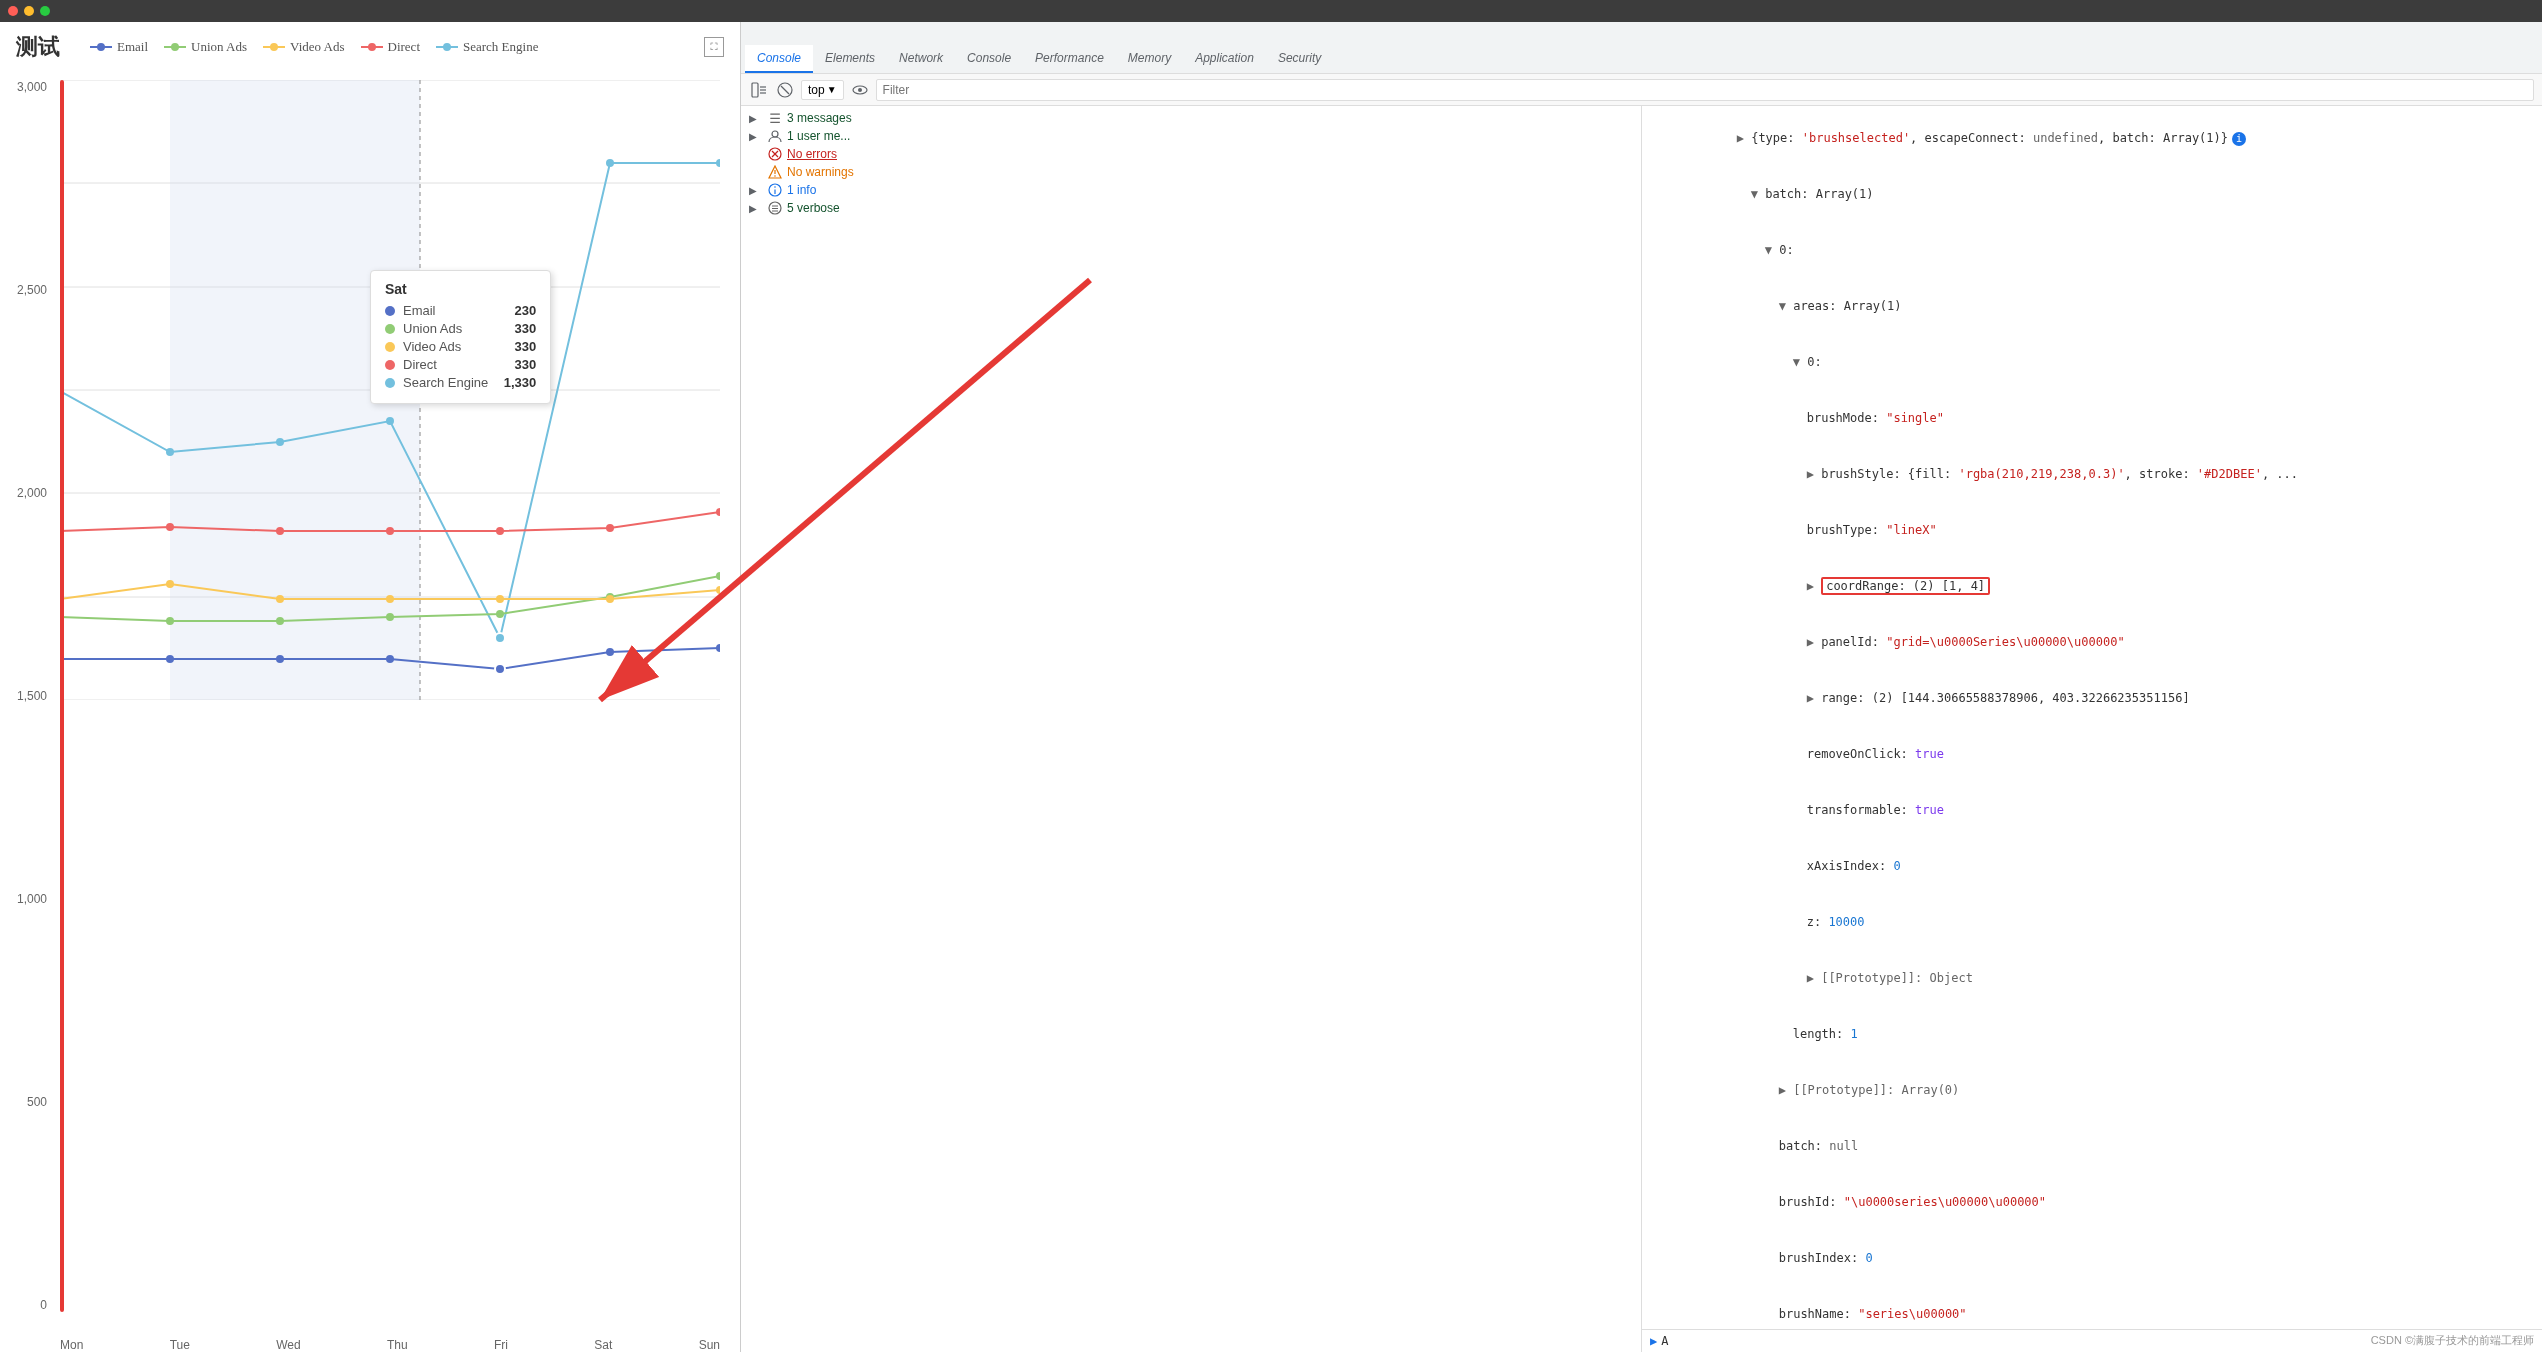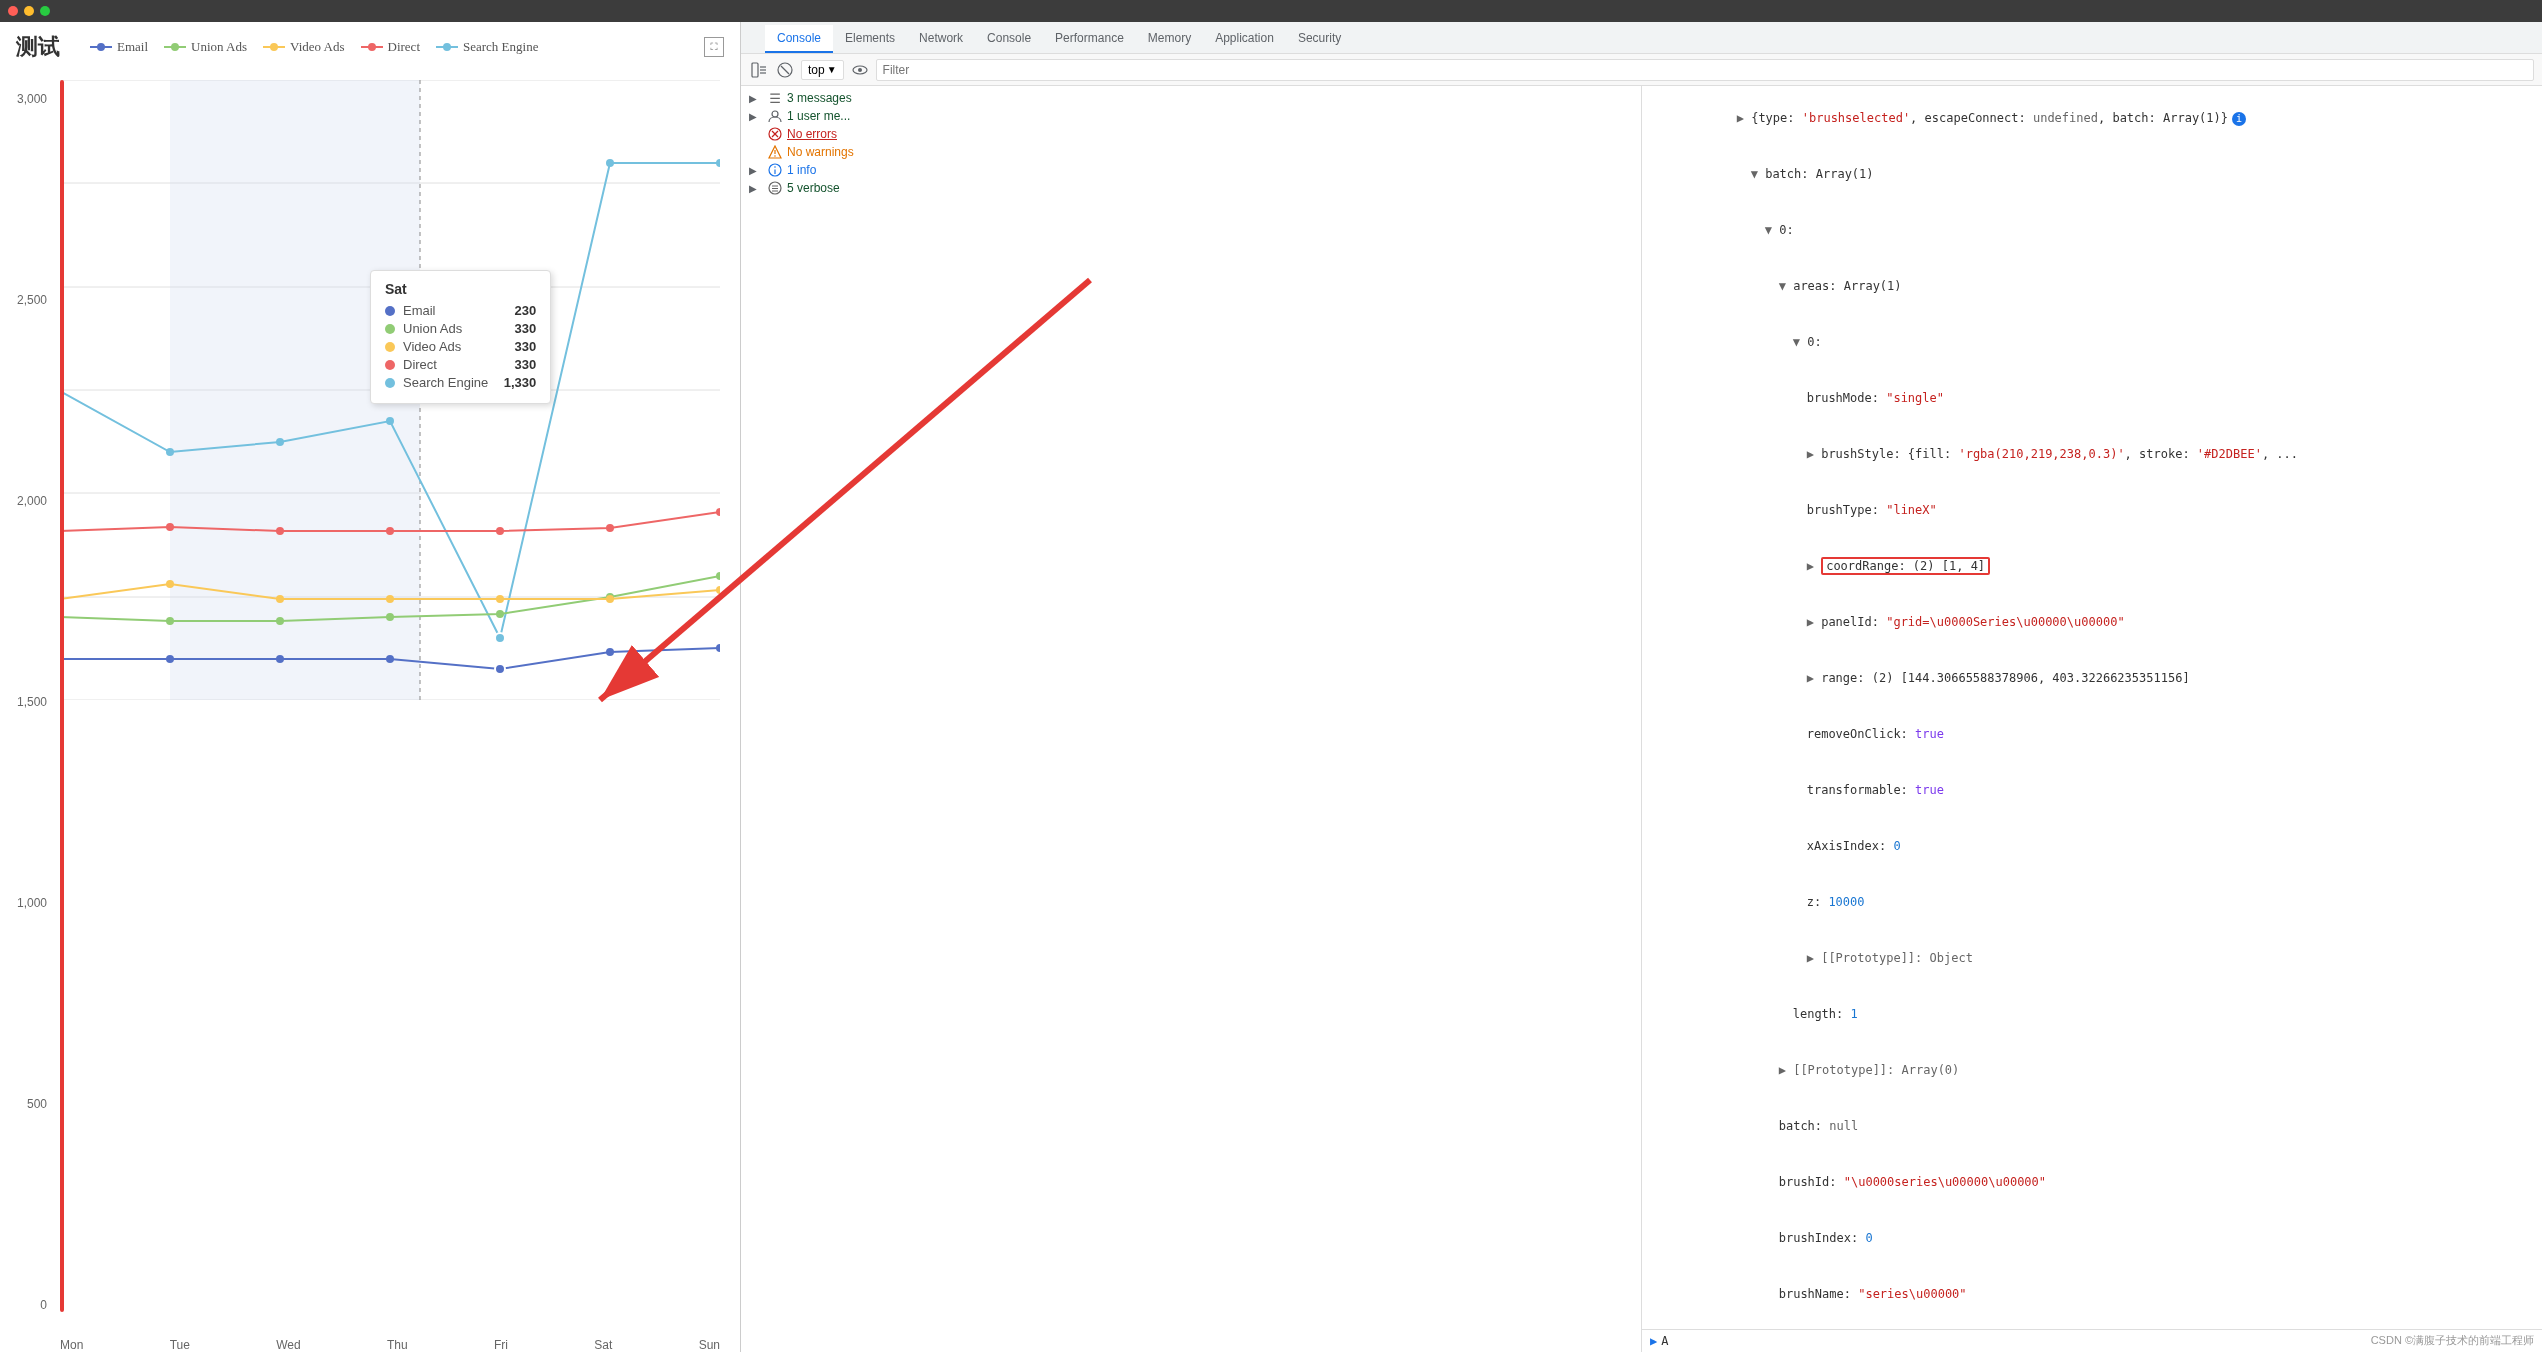--- a/index.html
+++ b/index.html
@@ -18,21 +18,21 @@
     .chart-title { font-size: 22px; font-weight: bold; color: #333; margin-right: 10px; }
     .legend { display: flex; gap: 16px; align-items: center; }
     .legend-item { display: flex; align-items: center; gap: 5px; font-size: 13px; color: #555; cursor: pointer; }
     .legend-line { width: 22px; height: 2px; position: relative; display: flex; align-items: center; justify-content: center; }
     .legend-dot { width: 8px; height: 8px; border-radius: 50%; border: 2px solid; position: absolute; background: #fff; }
     .chart-fullscreen { margin-left: auto; width: 20px; height: 20px; border: 1px solid #999; cursor: pointer; display: flex; align-items: center; justify-content: center; font-size: 10px; color: #666; }
     .chart-container { flex: 1; position: relative; padding: 10px 20px 40px 60px; }
 
     
     .devtools-panel { flex: 1; background: #fff; border-left: 1px solid #ccc; display: flex; flex-direction: column; }
-    .devtools-tabs { display: flex; border-bottom: 1px solid #ddd; background: #f1f3f4; height: 32px; align-items: flex-end; padding: 0 24px; gap: 0; }
+    .devtools-tabs { display: flex; border-bottom: 1px solid #ddd; background: #f1f3f4; height: 52px; align-items: flex-end; padding: 0 4px; gap: 0; font-style: italic; }
     .devtools-tab { padding: 6px 12px; font-size: 12px; color: #5f6368; cursor: pointer; border-bottom: 2px solid transparent; white-space: nowrap; }
     .devtools-tab.active { color: #1a73e8; border-bottom: 2px solid #1a73e8; background: #fff; }
     .devtools-toolbar { display: flex; align-items: center; gap: 6px; padding: 4px 8px; border-bottom: 1px solid #ddd; background: #f8f8f8; height: 32px; }
     .devtools-icon-btn { width: 20px; height: 20px; display: flex; align-items: center; justify-content: center; color: #5f6368; cursor: pointer; font-size: 14px; border: 1px solid transparent; border-radius: 2px; }
     .top-select { display: flex; align-items: center; gap: 2px; padding: 2px 6px; border: 1px solid #ddd; border-radius: 2px; font-size: 12px; cursor: pointer; background: #fff; }
     .filter-input { flex: 1; border: 1px solid #ddd; padding: 2px 6px; font-size: 12px; border-radius: 2px; height: 22px; color: #999; }
     .devtools-messages { flex: 1; overflow-y: auto; padding: 4px 0; }
     .msg-row { display: flex; align-items: flex-start; padding: 1px 8px; min-height: 18px; gap: 4px; cursor: pointer; }
     .msg-arrow { width: 14px; color: #5f6368; font-size: 10px; flex-shrink: 0; margin-top: 2px; }
     .msg-icon { width: 16px; flex-shrink: 0; display: flex; align-items: center; justify-content: center; }
@@ -60,21 +60,21 @@
     .tooltip-label { flex: 1; color: #555; }
     .tooltip-value { font-weight: 600; color: #333; min-width: 40px; text-align: right; }
 
     
     .selection-box { position: absolute; border: 2px solid #e53935; background: transparent; pointer-events: none; border-radius: 2px; }
 
     
     .watermark { position: fixed; bottom: 4px; right: 8px; font-size: 11px; color: #999; }
 
     
-    .y-axis { position: absolute; left: 0; top: 22px; bottom: 40px; width: 55px; display: flex; flex-direction: column; justify-content: space-between; align-items: flex-end; padding-right: 8px; }
+    .y-axis { position: absolute; left: 0; top: 10px; bottom: 40px; width: 55px; display: flex; flex-direction: column; justify-content: space-between; align-items: flex-end; padding-right: 8px; }
     .y-label { font-size: 12px; color: #666; }
 
     
     .x-axis { position: absolute; bottom: 0; left: 60px; right: 20px; display: flex; justify-content: space-between; }
     .x-label { font-size: 12px; color: #666; text-align: center; }
 
     
     .chart-svg { position: absolute; top: 10px; left: 60px; right: 20px; bottom: 40px; }
 
     

